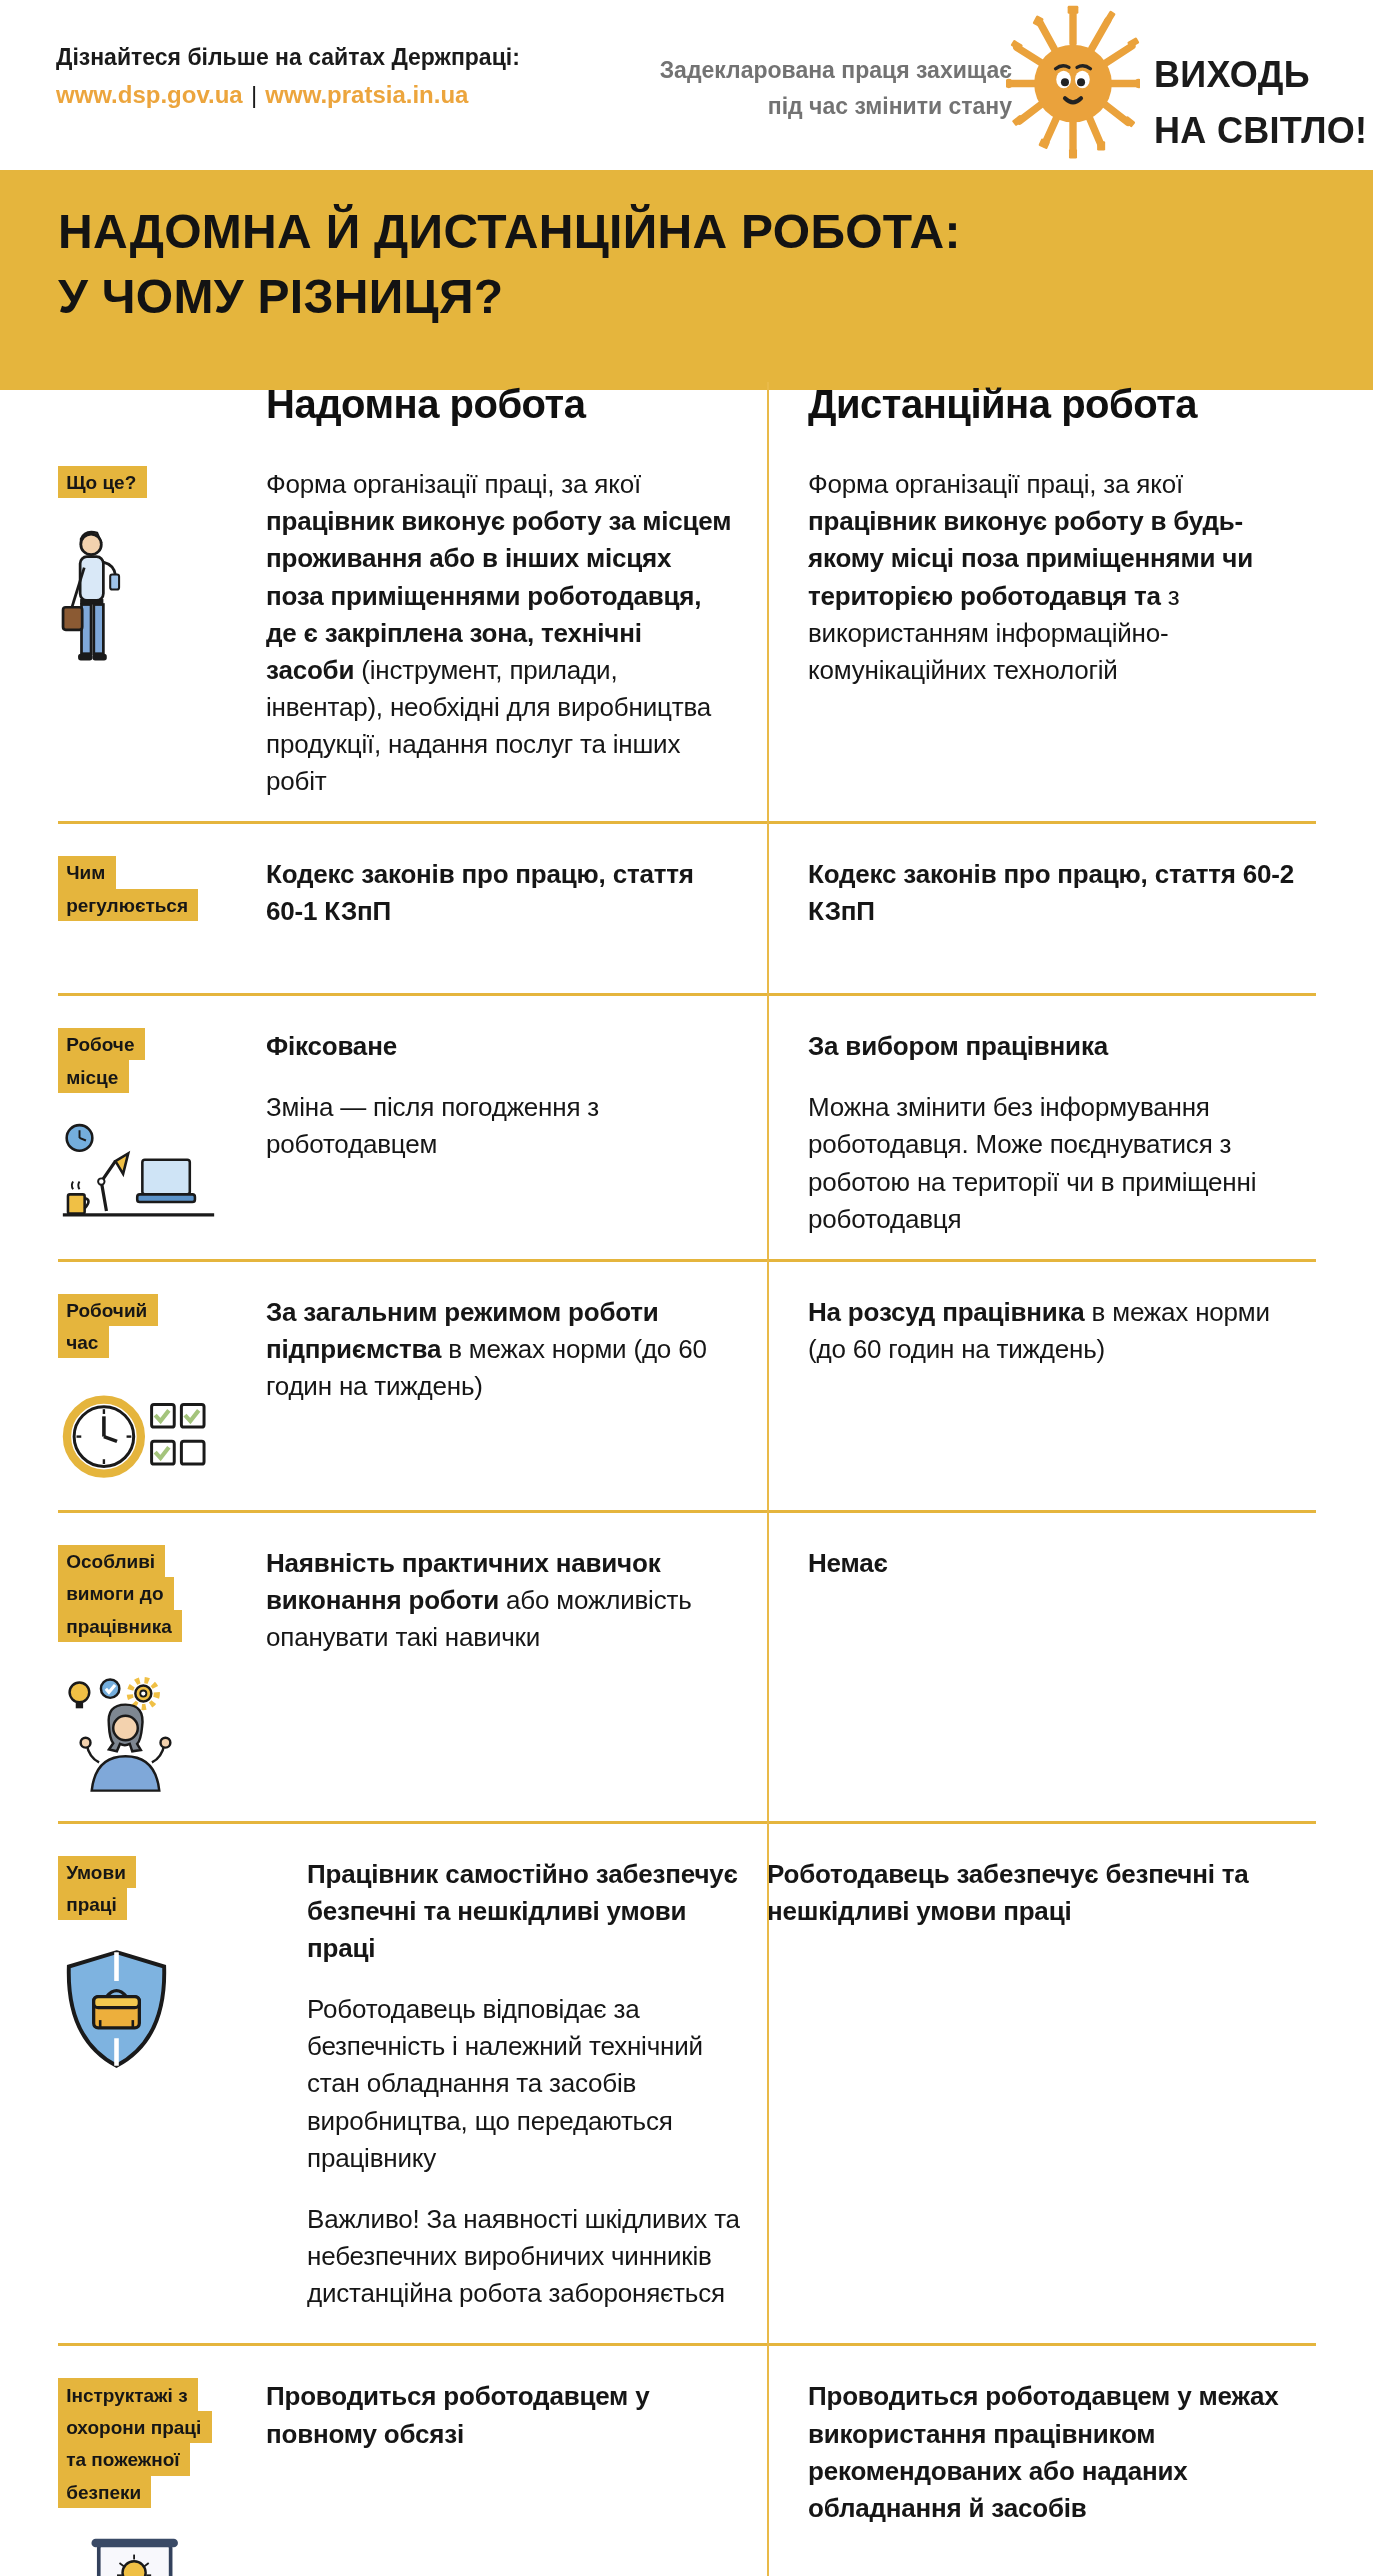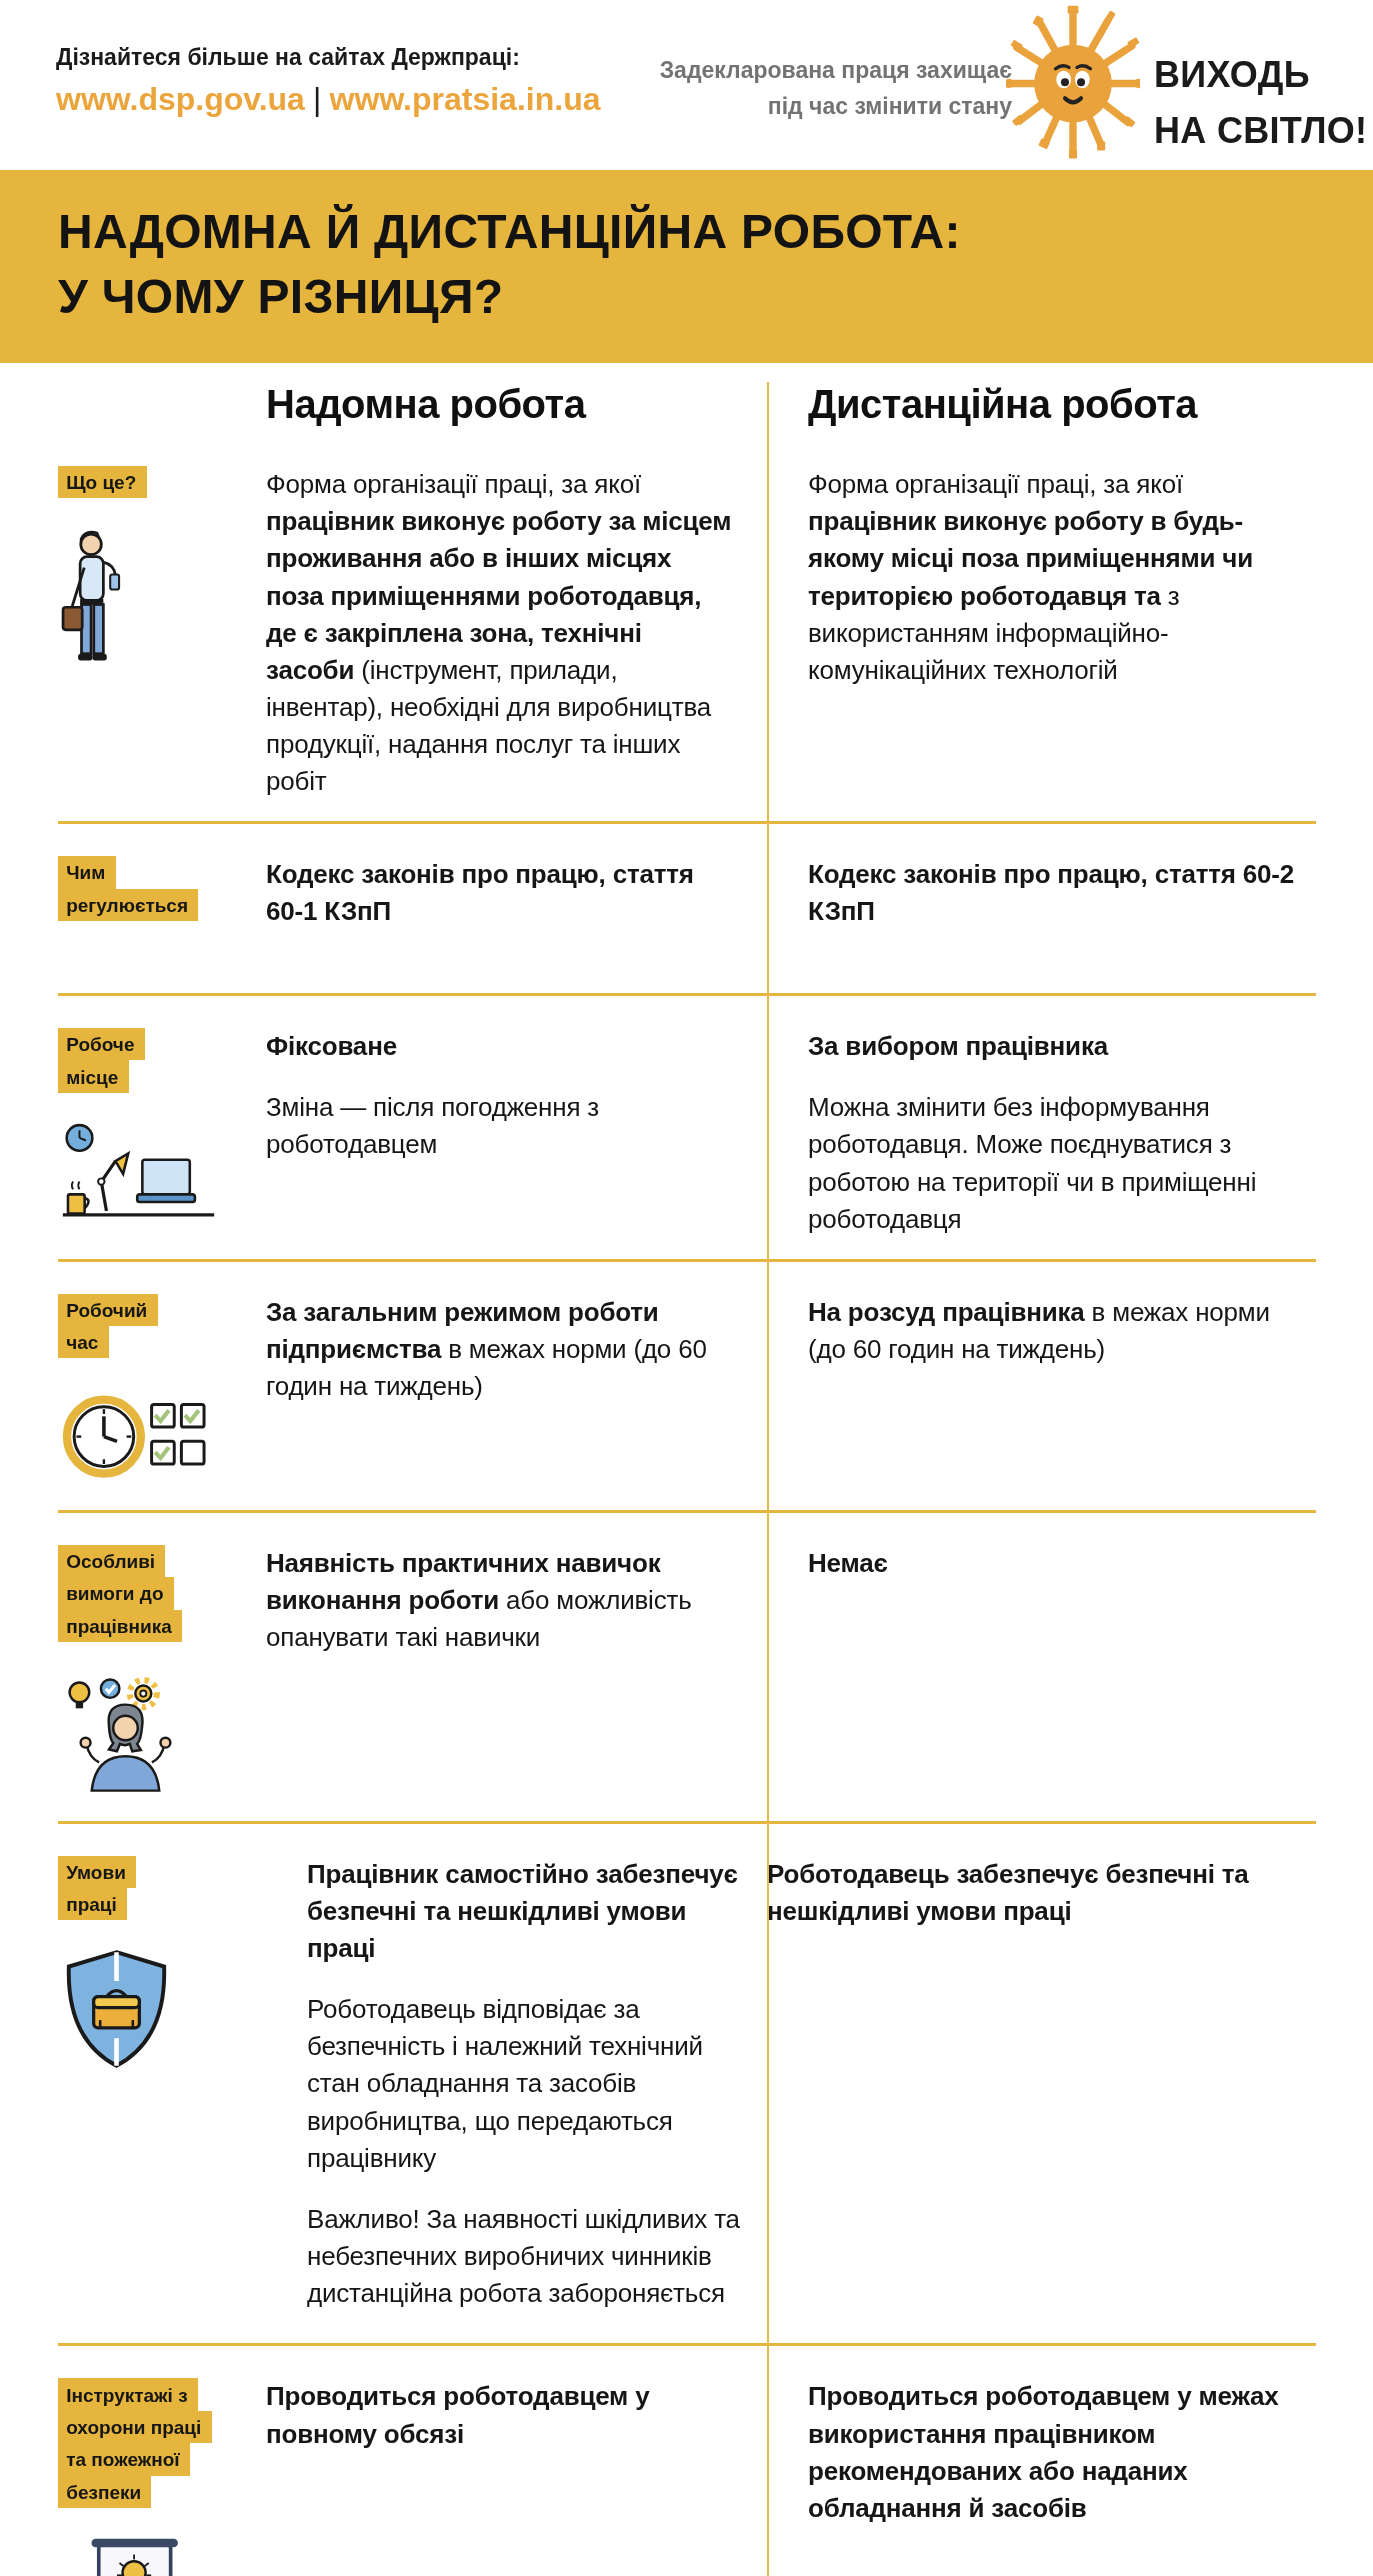--- a/index.html
+++ b/index.html
@@ -3,30 +3,30 @@
 <meta charset="utf-8">
 <style>
   * { margin:0; padding:0; box-sizing:border-box; }
   html,body { background:#ffffff; }
   body { font-family:"Liberation Sans", sans-serif; color:#141414; }
   .page { position:relative; width:1374px; height:2838px; background:#fff; overflow:hidden; }
 
   
   .site-info { position:absolute; left:56px; top:44px; }
   .site-info .line1 { font-size:23px; font-weight:700; color:#1b1b1b; }
-  .links { margin-top:10.3px; font-size:32px; font-weight:700; color:#ECA53D; }
+  .links { margin-top:10.3px; font-size:24px; font-weight:700; color:#ECA53D; }
   .links .sep { color:#1b1b1b; font-weight:400; padding:0 8.2px; }
   .slogan { position:absolute; left:600px; top:53px; width:412px; text-align:right;
             font-size:23px; font-weight:700; line-height:1.55; color:#737373; }
   .mascot { position:absolute; left:1006px; top:4.1px; }
   .badge { position:absolute; left:1154px; top:47px; font-size:36px; font-weight:800;
            line-height:1.55; color:#1b1b1b; letter-spacing:0.3px; }
 
   
-  .title-band { position:absolute; left:0; top:170px; width:1374px; height:193px;
+  .title-band { position:absolute; left:0; top:170px; width:1374px; height:220px;
                 background:#E5B53D; padding:29px 0 0 58px; }
   .title-band div { font-size:48px; font-weight:800; line-height:1.36; color:#131313; letter-spacing:0.3px; }
 
   
   .table { position:absolute; left:58px; top:382px; width:1258px; }
   .vline { position:absolute; left:709px; top:0; width:2.1px; height:2250px; background:#E9BA49; }
   .thead, .trow { display:grid; grid-template-columns:208px 501px 549px; }
   .thead { min-height:84px; align-items:start; }
   .colhead { font-size:40px; font-weight:800; color:#101010; letter-spacing:-0.5px; }
   .colhead.c2 { padding-left:41px; }

